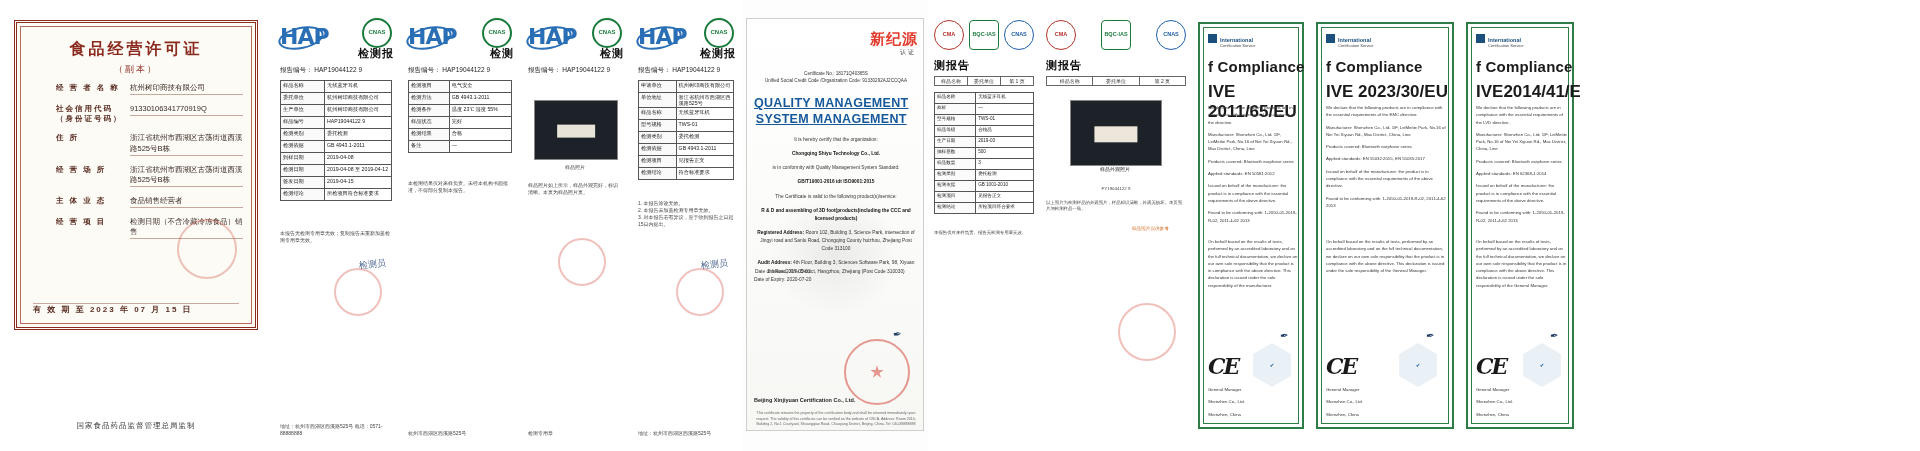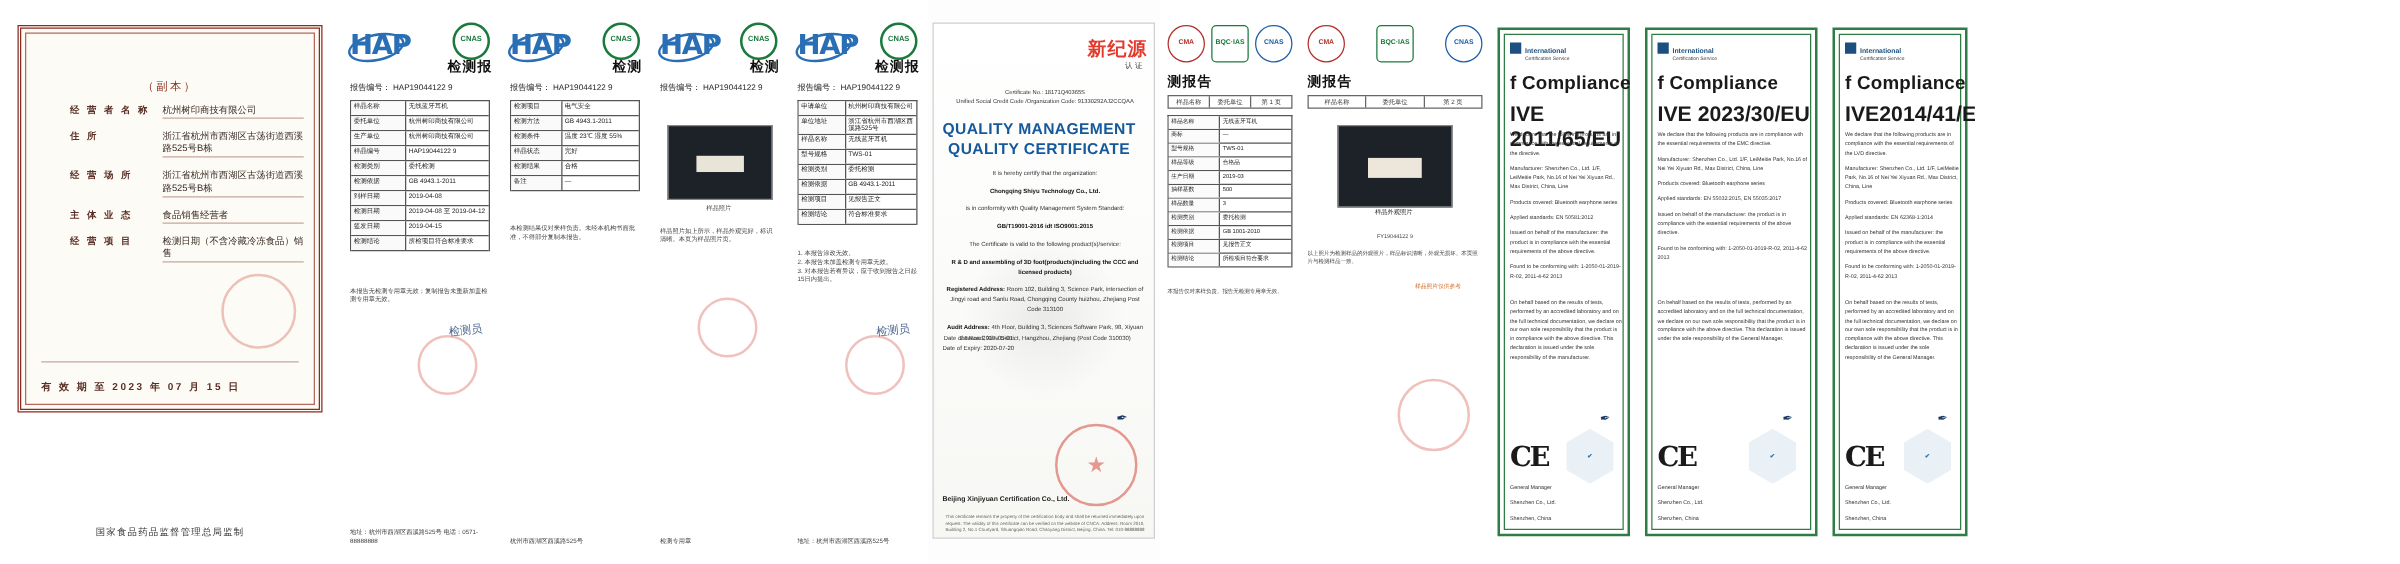--- a/index.html
+++ b/index.html
@@ -90,21 +90,21 @@
     word-break: break-all;
   }
   .c1 .footer-date {
     position: absolute;
     bottom: 12px; left: 16px; right: 16px;
     font-size: 8px;
     letter-spacing: 2px;
     color: #5b2f25;
     font-weight: bold;
     border-top: 1px solid #c8a79c;
-    padding-top: 14px;
+    padding-top: 0;
   }
   .c1 .bottomline {
     position: absolute;
     bottom: 20px; left: 0; right: 0;
     text-align: center;
     font-size: 7.5px;
     color: #333;
     letter-spacing: 1px;
   }
   .c1 .seal {
@@ -259,20 +259,21 @@
     color: #333;
   }
   .c6 .maintitle {
     position: absolute;
     left: 12px; top: 96px;
     font-size: 12.5px;
     font-weight: bold;
     color: #15599c;
     line-height: 1.25;
     letter-spacing: .3px;
+    text-decoration: underline;
   }
   .c6 .body {
     position: absolute;
     left: 12px; right: 10px; top: 136px;
     font-size: 4.8px;
     line-height: 1.7;
     color: #333;
   }
   .c6 .body p { margin: 0 0 6px 0; }
   .c6 .body .b { font-weight: bold; color: #111; }
@@ -490,20 +491,21 @@
     color: #333;
   }
   .eu .block p { margin: 0 0 5px 0; }
   .eu .ce {
     position: absolute;
     font-size: 22px;
     font-weight: bold;
     color: #1a1a1a;
     font-family: "DejaVu Serif", serif;
     letter-spacing: -2px;
+    font-style: italic;
   }
   .eu .hexseal {
     position: absolute;
     width: 44px; height: 44px;
     background: rgba(40,110,170,.10);
     clip-path: polygon(50% 0%,93% 25%,93% 75%,50% 100%,7% 75%,7% 25%);
   }
   .eu .hexseal span {
     position: absolute;
     left: 50%; top: 50%;
@@ -524,25 +526,31 @@
   .c11 { left: 1460px; width: 120px; }
   .cEnd { left: 1580px; width: 340px; background: #ffffff; }
 </style>
 </head>
 <body>
 
 <div class="strip">
 
   <div class="cert c1">
     <div class="inner">
+      <div class="title">食品经营许可证</div>
       <div class="subtitle">（副本）</div>
       <div class="rows">
         <div class="row">
           <div class="lbl">经 营 者 名 称</div>
           <div class="val">杭州树印商技有限公司</div>
+        </div>
+        <div class="row">
+          <div class="lbl">社会信用代码
+（身份证号码）</div>
+          <div class="val">91330106341770919Q</div>
         </div>
         <div class="row">
           <div class="lbl">住            所</div>
           <div class="val">浙江省杭州市西湖区古荡街道西溪路525号B栋</div>
         </div>
         <div class="row">
           <div class="lbl">经 营 场 所</div>
           <div class="val">浙江省杭州市西湖区古荡街道西溪路525号B栋</div>
         </div>
         <div class="row">
@@ -739,21 +747,21 @@
     <div class="brandcn">新纪源</div>
     <div class="brandsub">认证</div>
     <div class="meta">
       <div><span>Certificate No.:</span>
         <span>18171Q40365S</span></div>
       <div><span>Unified Social Credit Code /Organization Code:</span>
         <span>91330292AJ2CCQAA</span></div>
     </div>
     <div class="maintitle">
       <div>QUALITY MANAGEMENT</div>
-      <div>QUALITY CERTIFICATE</div>
+      <div>SYSTEM MANAGEMENT</div>
     </div>
     <div class="body">
       <p>It is hereby certify that the organization:</p>
       <p class="b">Chongqing Shiyu Technology Co., Ltd.</p>
       <p>is in conformity with Quality Management System Standard:</p>
       <p class="b">GB/T19001-2016 idt ISO9001:2015</p>
       <p>The Certificate is valid to the following product(s)/service:</p>
       <p class="b">R &amp; D and assembling of 3D foot(products)including the CCC and licensed products)</p>
       <p>
         <span class="b">Registered Address:</span>

